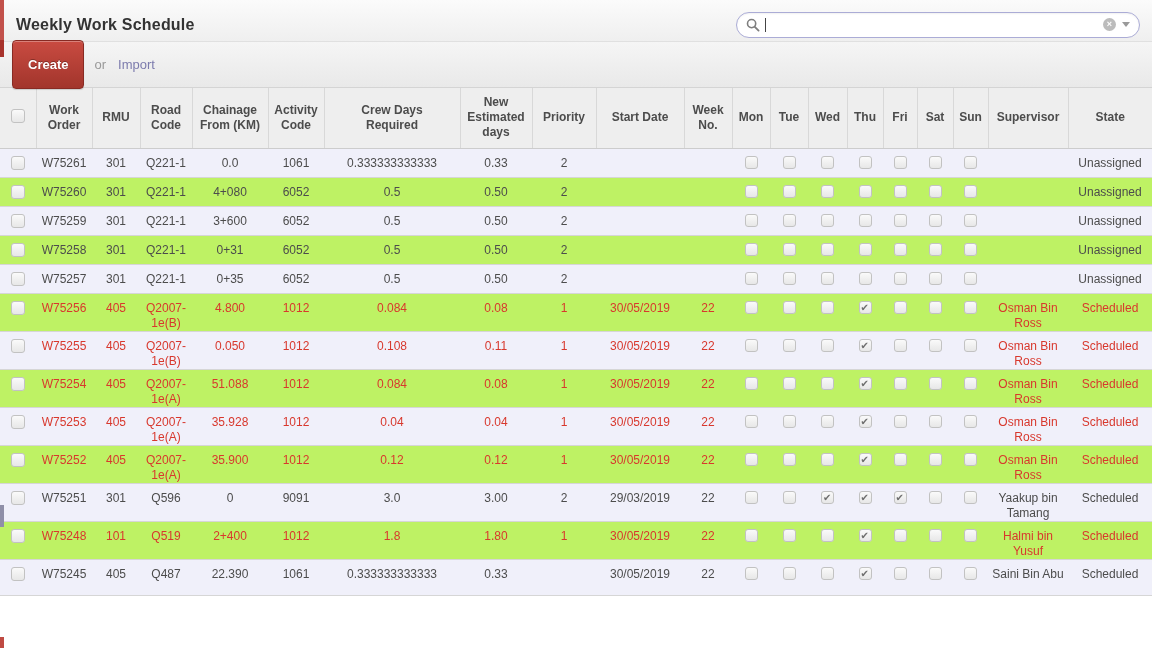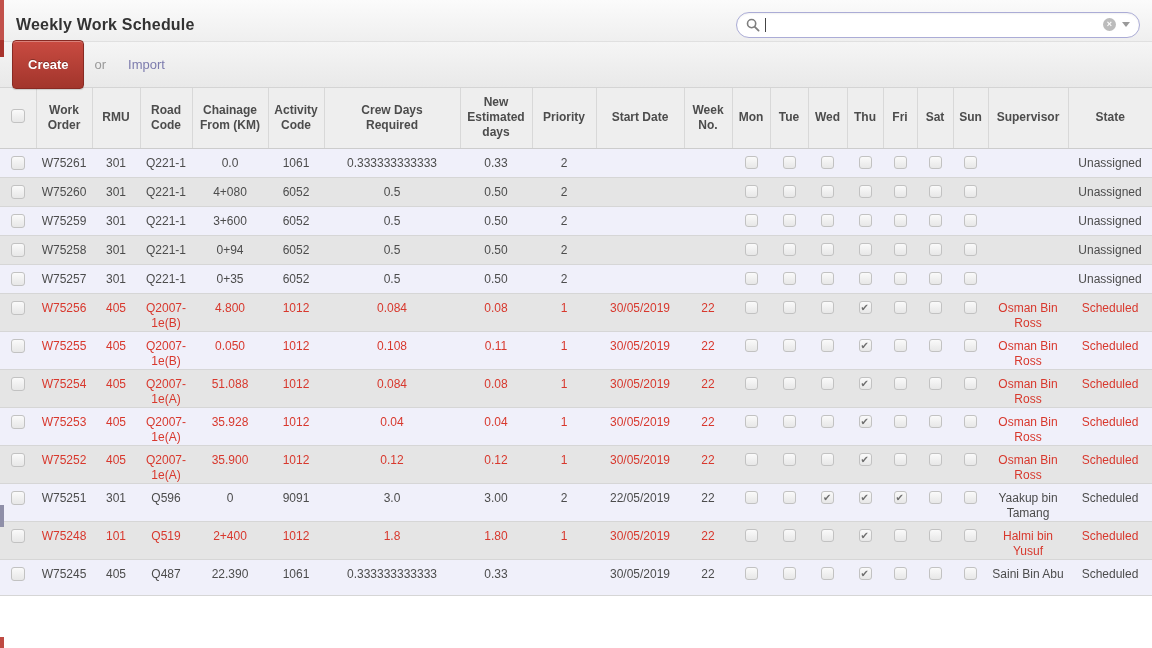--- a/index.html
+++ b/index.html
@@ -18,21 +18,21 @@
               text-align:center; font-weight:bold; margin-right:6px; }
   .drop-ic { width:0; height:0; border-left:4px solid transparent; border-right:4px solid transparent; border-top:5px solid #9a9a9a; }
 
   
   .toolbar { height:46px; background:linear-gradient(#f5f5f5,#e9e9e9); border-bottom:1px solid #d4d4d4;
              display:flex; align-items:center; padding:0 12px; }
   .create-btn { background:linear-gradient(var(--btn-top,#c94b41),var(--btn-bot,#a2352c)); border:1px solid #882a23; border-radius:4px;
                 color:#fff; font-weight:bold; font-size:13px; padding:16px 15px; cursor:pointer;
                 text-shadow:0 -1px 0 rgba(0,0,0,.3); box-shadow:inset 0 1px 0 rgba(255,255,255,.3), 0 1px 1px rgba(0,0,0,.15);
                 font-family:"Liberation Sans",sans-serif; }
-  .or { color:#999; margin:0 22px 0 10px; font-size:13px; }
+  .or { color:#999; margin:0 12px 0 10px; font-size:13px; }
   .import { color:var(--link,#7c7bad); font-size:13px; text-decoration:none; cursor:pointer; }
   .toolbar-right { margin-left:auto; display:flex; align-items:center; }
   .pager-text { font-size:12px; color:#4c4c4c; margin-right:12px; }
   .btn-group { display:flex; border:1px solid #a9a9a9; border-radius:5px; overflow:hidden;
                background:linear-gradient(#fdfdfd,#e0e0e0); box-shadow:0 1px 1px rgba(255,255,255,.8); }
   .btn-group .grp-btn { width:33px; height:24px; border:none; background:transparent; border-left:1px solid #c3c3c3;
                display:flex; align-items:center; justify-content:center; cursor:pointer; }
   .btn-group .grp-btn:first-child { border-left:none; }
   .switcher { margin-left:14px; }
   .switcher .grp-btn { width:27px; }
@@ -50,21 +50,21 @@
   table { border-collapse:collapse; table-layout:fixed; width:1152px; font-size:12px; }
   thead th { height:60px; background:#eeeeee; border-left:1px solid #d8d8d8; border-bottom:1px solid #cccccc;
              font-weight:bold; color:#4c4c4c; text-align:center; vertical-align:middle; line-height:15px;
              white-space:pre-line; padding:0 3px; cursor:pointer; }
   thead th:first-child { border-left:none; }
   tbody td { text-align:center; vertical-align:top; padding:7px 2px 0 2px; line-height:15px;
              border-bottom:1px solid #d6d6d6; overflow:hidden; }
   tr.h29 { height:29px; }
   tr.h44 { height:36px; }
   tr.alt { background:var(--rowalt,#f0f0fa); }
-  tr.plain { background:#e5e5e5;border-radius:10px; }
+  tr.plain { background:#bef264;border-radius:10px; }
   tr.red td { color:var(--red,#d8382d); }
 
   .cb { display:inline-block; width:13px; height:13px; border:1px solid #c2c2c2; border-radius:3px;
         background:linear-gradient(#fafafa,#e7e7e7); position:relative; cursor:pointer; }
   .cb.checked:after { content:"\2714"; position:absolute; top:-2px; left:1px; font-size:10px; color:#6e6e6e; }
   .cb.sel { width:14px; height:14px; }
 
   
   .edge { position:absolute; left:0; z-index:5; }
   .edge-red-top { top:0; width:4px; height:40px; background:#c2514b; }
@@ -214,21 +214,21 @@
         <td><span class="cb"></span></td>
         <td><span class="cb"></span></td>
         <td></td>
         <td>Unassigned</td>
       </tr>
       <tr class="plain h29">
         <td><span class="cb sel"></span></td>
         <td>W75258</td>
         <td>301</td>
         <td>Q221-1</td>
-        <td>0+94</td>
+        <td>0+31</td>
         <td>6052</td>
         <td>0.5</td>
         <td>0.50</td>
         <td>2</td>
         <td></td>
         <td></td>
         <td><span class="cb"></span></td>
         <td><span class="cb"></span></td>
         <td><span class="cb"></span></td>
         <td><span class="cb"></span></td>
@@ -373,21 +373,21 @@
       <tr class="alt h44">
         <td><span class="cb sel"></span></td>
         <td>W75251</td>
         <td>301</td>
         <td>Q596</td>
         <td>0</td>
         <td>9091</td>
         <td>3.0</td>
         <td>3.00</td>
         <td>2</td>
-        <td>22/05/2019</td>
+        <td>29/03/2019</td>
         <td>22</td>
         <td><span class="cb"></span></td>
         <td><span class="cb"></span></td>
         <td><span class="cb checked"></span></td>
         <td><span class="cb checked"></span></td>
         <td><span class="cb checked"></span></td>
         <td><span class="cb"></span></td>
         <td><span class="cb"></span></td>
         <td>Yaakup bin Tamang</td>
         <td>Scheduled</td>

